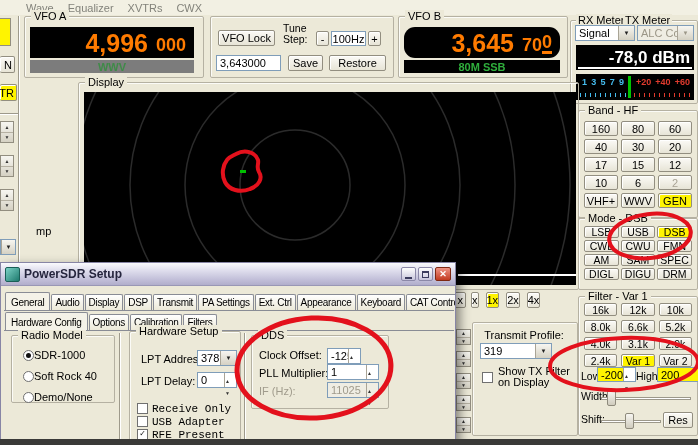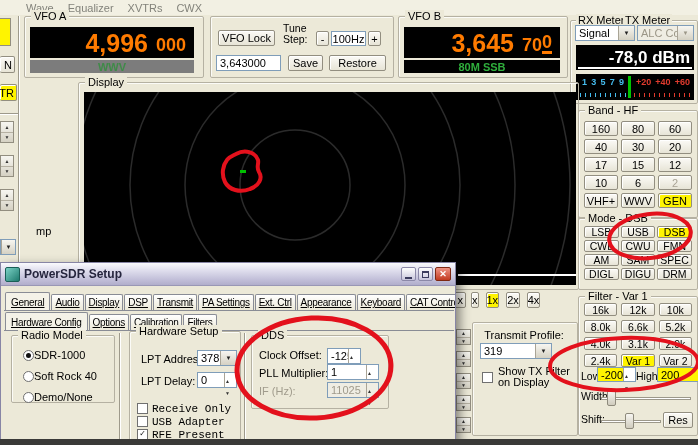--- a/index.html
+++ b/index.html
@@ -48,21 +48,21 @@
   .vspin>div+div{border-top:1px solid #B5B0A2;}
   .vspin .up::before{content:"▲";font-size:5px;color:#333;}
   .vspin .dn::before{content:"▼";font-size:5px;color:#333;}
   .check{display:flex;align-items:center;gap:4px;font-size:11px;height:11px;}
   .check .box{width:11px;height:11px;flex:0 0 11px;background:#fff;border:1px solid #707070;display:flex;align-items:center;justify-content:center;
               font-size:9px;font-weight:bold;color:#111;line-height:1;box-sizing:border-box;}
   .check .lbl{white-space:nowrap;}
   .radio{display:flex;align-items:center;gap:0;font-size:11px;}
   .radio .dot{width:11px;height:11px;flex:0 0 11px;border-radius:50%;background:#fff;border:1px solid #707070;position:relative;box-sizing:border-box;}
   .radio.selected .dot::after{content:"";position:absolute;inset:2px;background:#111;border-radius:50%;}
-  .tabs{position:absolute;display:flex;align-items:flex-end;gap:1px;height:18px;text-decoration:underline;}
+  .tabs{position:absolute;display:flex;align-items:flex-end;gap:1px;height:18px;}
   .tab{font-size:10px;letter-spacing:-0.3px;padding:2px 3px;background:linear-gradient(#FFF,#ECE9D8);
        border:1px solid #898C95;border-bottom:none;border-radius:2px 2px 0 0;white-space:nowrap;}
   .tab.selected{background:#F4F2E8;padding:4px 5px 2px;z-index:2;}
   .hline{position:absolute;height:1px;background:#898C95;}
   .vsep{position:absolute;width:0;border-left:1px solid #9E9A8B;border-right:1px solid #FFF;}
   .hsep{position:absolute;height:0;border-top:1px solid #9E9A8B;border-bottom:1px solid #FFF;}
   #dialog{position:absolute;left:0;top:262px;width:456px;height:183px;background:#ECE9D8;z-index:40;
           border:1px solid #8785A5;border-bottom:none;box-shadow:4px 4px 10px rgba(0,0,0,.45);box-sizing:border-box;overflow:hidden;}
   .titlebar{position:absolute;left:0;top:0;right:0;height:23px;display:flex;align-items:center;gap:4px;padding:0 4px;
             background:linear-gradient(180deg,#FAFAFD 0%,#E2E1EF 30%,#C2BFD9 75%,#B1AECB 100%);border-bottom:1px solid #9997B5;box-sizing:border-box;}
@@ -131,21 +131,21 @@
   <div class="btn" style="position:absolute;left:316px;top:31px;width:13px;height:15px;">-</div>
   <div class="textbox" style="left:331px;top:31px;width:35px;height:15px;justify-content:center;padding-left:0;">100Hz</div>
   <div class="btn" style="position:absolute;left:368px;top:31px;width:13px;height:15px;">+</div>
   <div class="textbox" style="left:216px;top:55px;width:65px;height:16px;">3,643000</div>
   <div class="btn" style="position:absolute;left:288px;top:55px;width:35px;height:16px;">Save</div>
   <div class="btn" style="position:absolute;left:329px;top:55px;width:57px;height:16px;">Restore</div>
 
   <div class="groupbox" style="left:398px;top:16px;width:168px;height:60px;">
     <span class="grouplabel">VFO B</span>
   </div>
-  <div class="lcd" style="left:404px;top:27px;width:156px;height:31px;">
+  <div class="lcd" style="left:404px;top:27px;width:156px;height:31px;border-radius:11px;">
     <span class="freq-main">3,645</span>
     <span class="freq-sub">70</span>
     <span class="freq-tick">0</span>
   </div>
   <div class="subbar" style="left:404px;top:60px;width:156px;height:13px;background:#000;color:#2FAE3C;">80M SSB</div>
 
   <div class="groupbox" style="left:570px;top:20px;width:126px;height:82px;"></div>
   <div class="txt" style="left:576px;top:14px;background:#ECE9D8;padding:0 2px;">RX Meter</div>
   <div class="txt" style="left:623px;top:14px;background:#ECE9D8;padding:0 2px;">TX Meter</div>
   <div class="combo" style="left:575px;top:25px;width:60px;height:16px;">

